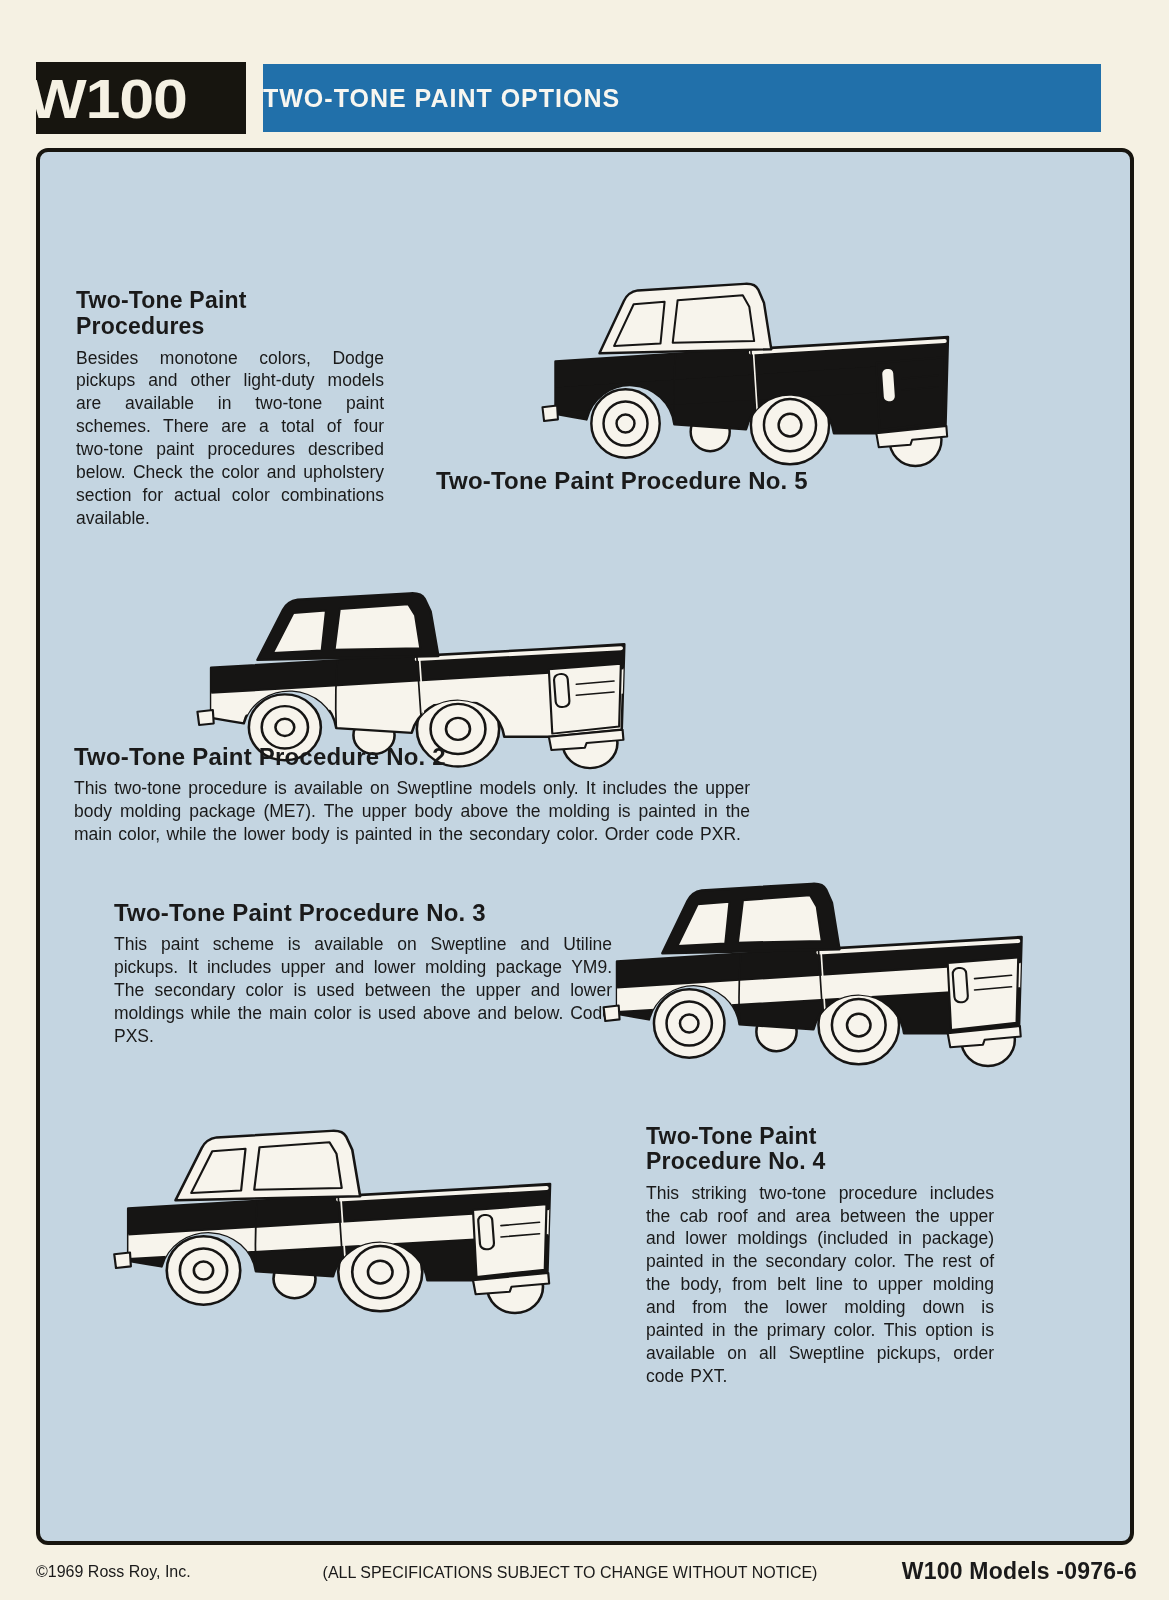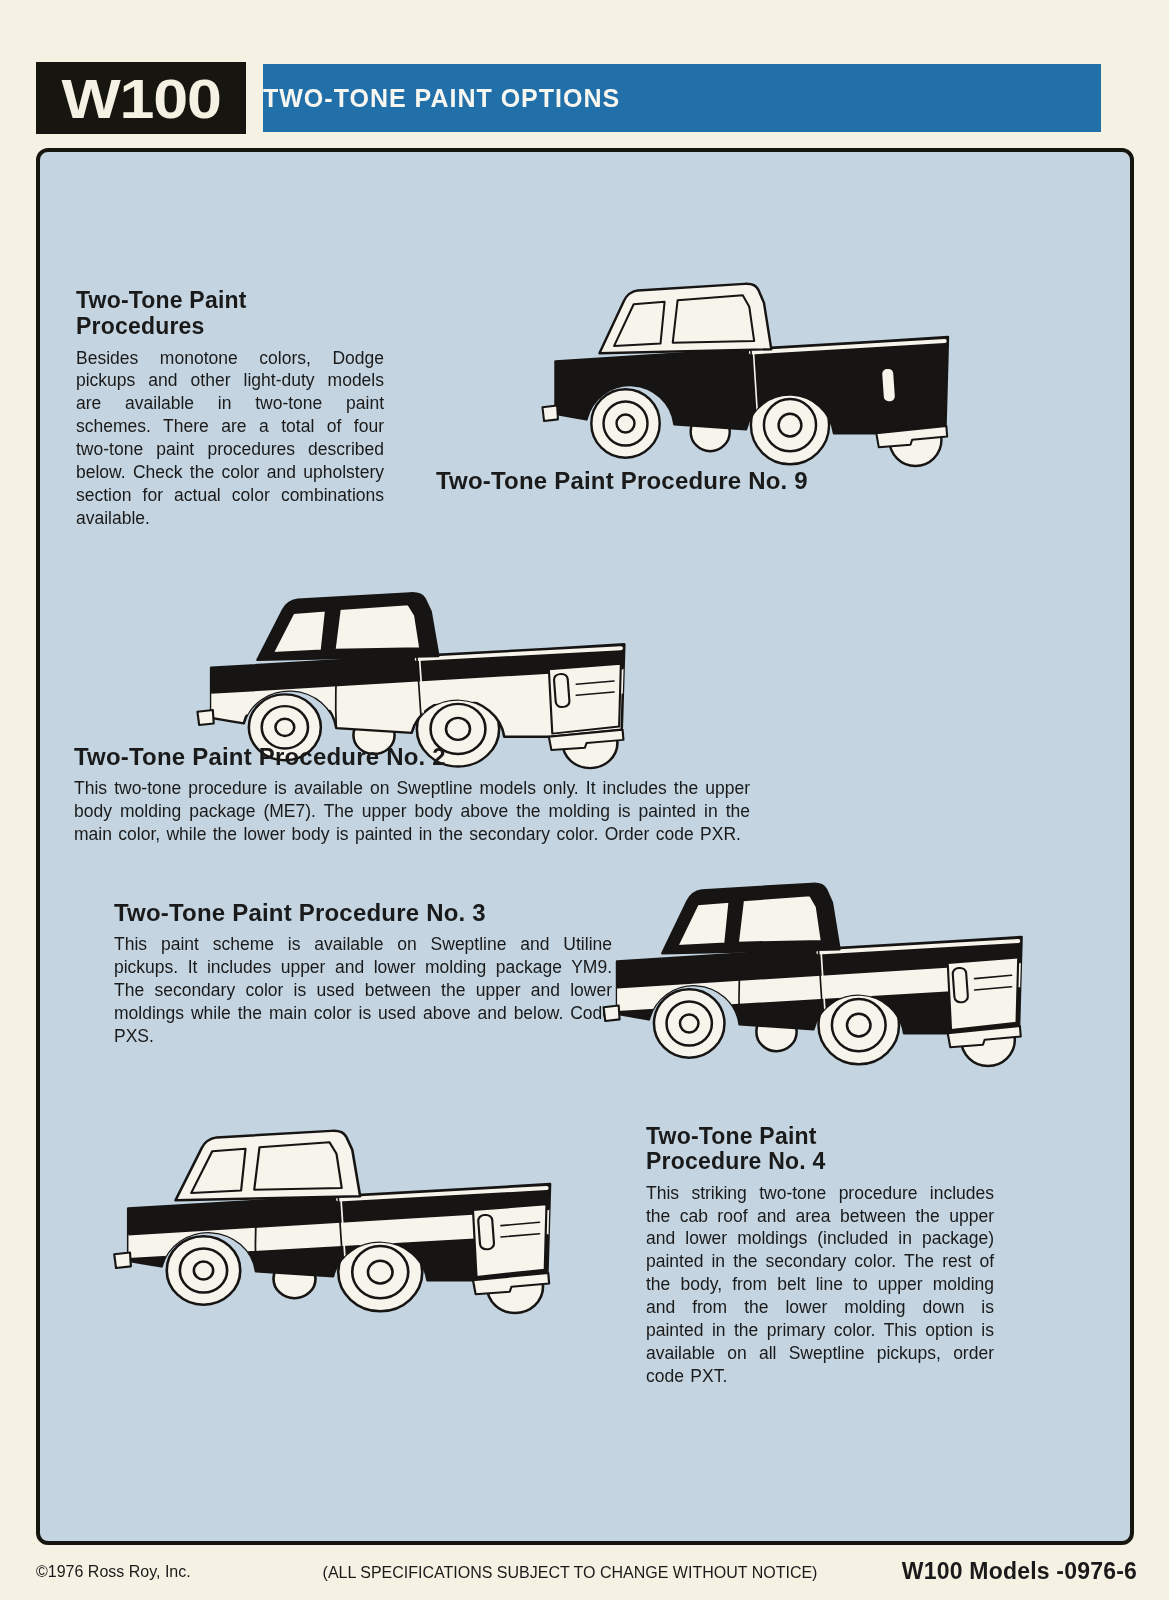--- a/index.html
+++ b/index.html
@@ -4,21 +4,21 @@
 <title>Two-Tone Paint Options</title>
 <style>
   html,body{margin:0;padding:0;}
   #page{
     position:relative; width:1169px; height:1600px; overflow:hidden;
     background:#f5f1e3; font-family:"Liberation Sans", sans-serif; color:#1a1a1a;
   }
   
   #logo-box{
     position:absolute; left:36px; top:62px; width:210px; height:72px;
-    background:#17150f; border-radius:0; display:flex; align-items:center; justify-content:center;
+    background:#17150f; border-radius:0; display:flex; align-items:center; justify-content:flex-start;
   }
   #logo-text{
     color:#f5f1e3; font-size:56px; font-weight:700; letter-spacing:-1px;
     transform:scaleX(1.12); transform-origin:center;
   }
   #banner{
     position:absolute; left:263px; top:64px; width:838px; height:68px;
     background:#2170aa; display:flex; align-items:center; justify-content:flex-start;
   }
   #banner-title{
@@ -107,21 +107,21 @@
         <div>Procedures</div>
       </div>
       <p class="copy" style="margin-top:7px;">Besides monotone colors, Dodge pickups and other light-duty models are available in two-tone paint schemes. There are a total of four two-tone paint procedures described below. Check the color and upholstery section for actual color combinations available.</p>
     </div>
 
     <svg class="truck abs" style="left: 465px; top: 118px; --z-roof: #f7f4ec; --z-upper: #161514; --z-mid: #161514; --z-lower: #161514; --z-tailgate: #161514; --z-m1: transparent; --z-m2: transparent; --z-glass: #f7f4ec;" width="456" height="200" viewBox="0 0 560 245" preserveAspectRatio="none">
       <use href="#truck-art" xlink:href="#truck-art"></use>
     </svg>
 
     <div class="abs" style="left:396px; top:316px; width:660px;">
-      <h3 class="h-proc">Two-Tone Paint Procedure No. 9</h3>
+      <h3 class="h-proc">Two-Tone Paint Procedure No. 5</h3>
     </div>
 
     <svg class="truck abs" style="left: 118px; top: 428px; --z-roof: #161514; --z-upper: #161514; --z-mid: #f7f4ec; --z-lower: #f7f4ec; --z-tailgate: #f7f4ec; --z-m1: #161514; --z-m2: transparent; --z-glass: #f7f4ec;" width="480" height="192" viewBox="0 0 560 245" preserveAspectRatio="none">
       <use href="#truck-art" xlink:href="#truck-art"></use>
     </svg>
 
     <div class="abs" style="left:34px; top:592px; width:676px;">
       <h3 class="h-proc">Two-Tone Paint Procedure No. 2</h3>
       <p class="copy">This two-tone procedure is available on Sweptline models only. It includes the upper body molding package (ME7). The upper body above the molding is painted in the main color, while the lower body is painted in the secondary color. Order code PXR.</p>
     </div>
@@ -143,16 +143,16 @@
       <div class="h-proc" style="font-size:23px;">
         <div>Two-Tone Paint</div>
         <div>Procedure No. 4</div>
       </div>
       <p class="copy">This striking two-tone procedure includes the cab roof and area between the upper and lower moldings (included in package) painted in the secondary color. The rest of the body, from belt line to upper molding and from the lower molding down is painted in the primary color. This option is available on all Sweptline pickups, order code PXT.</p>
     </div>
 
   </div>
 
   <div class="footer-item" id="footer-center">(ALL SPECIFICATIONS SUBJECT TO CHANGE WITHOUT NOTICE)</div>
-  <div class="footer-item" id="footer-left">©1976 Ross Roy, Inc.</div>
+  <div class="footer-item" id="footer-left">©1969 Ross Roy, Inc.</div>
   <div class="footer-item" id="footer-right">W100 Models -0976-6</div>
 
 </div>
 
 </body></html>

